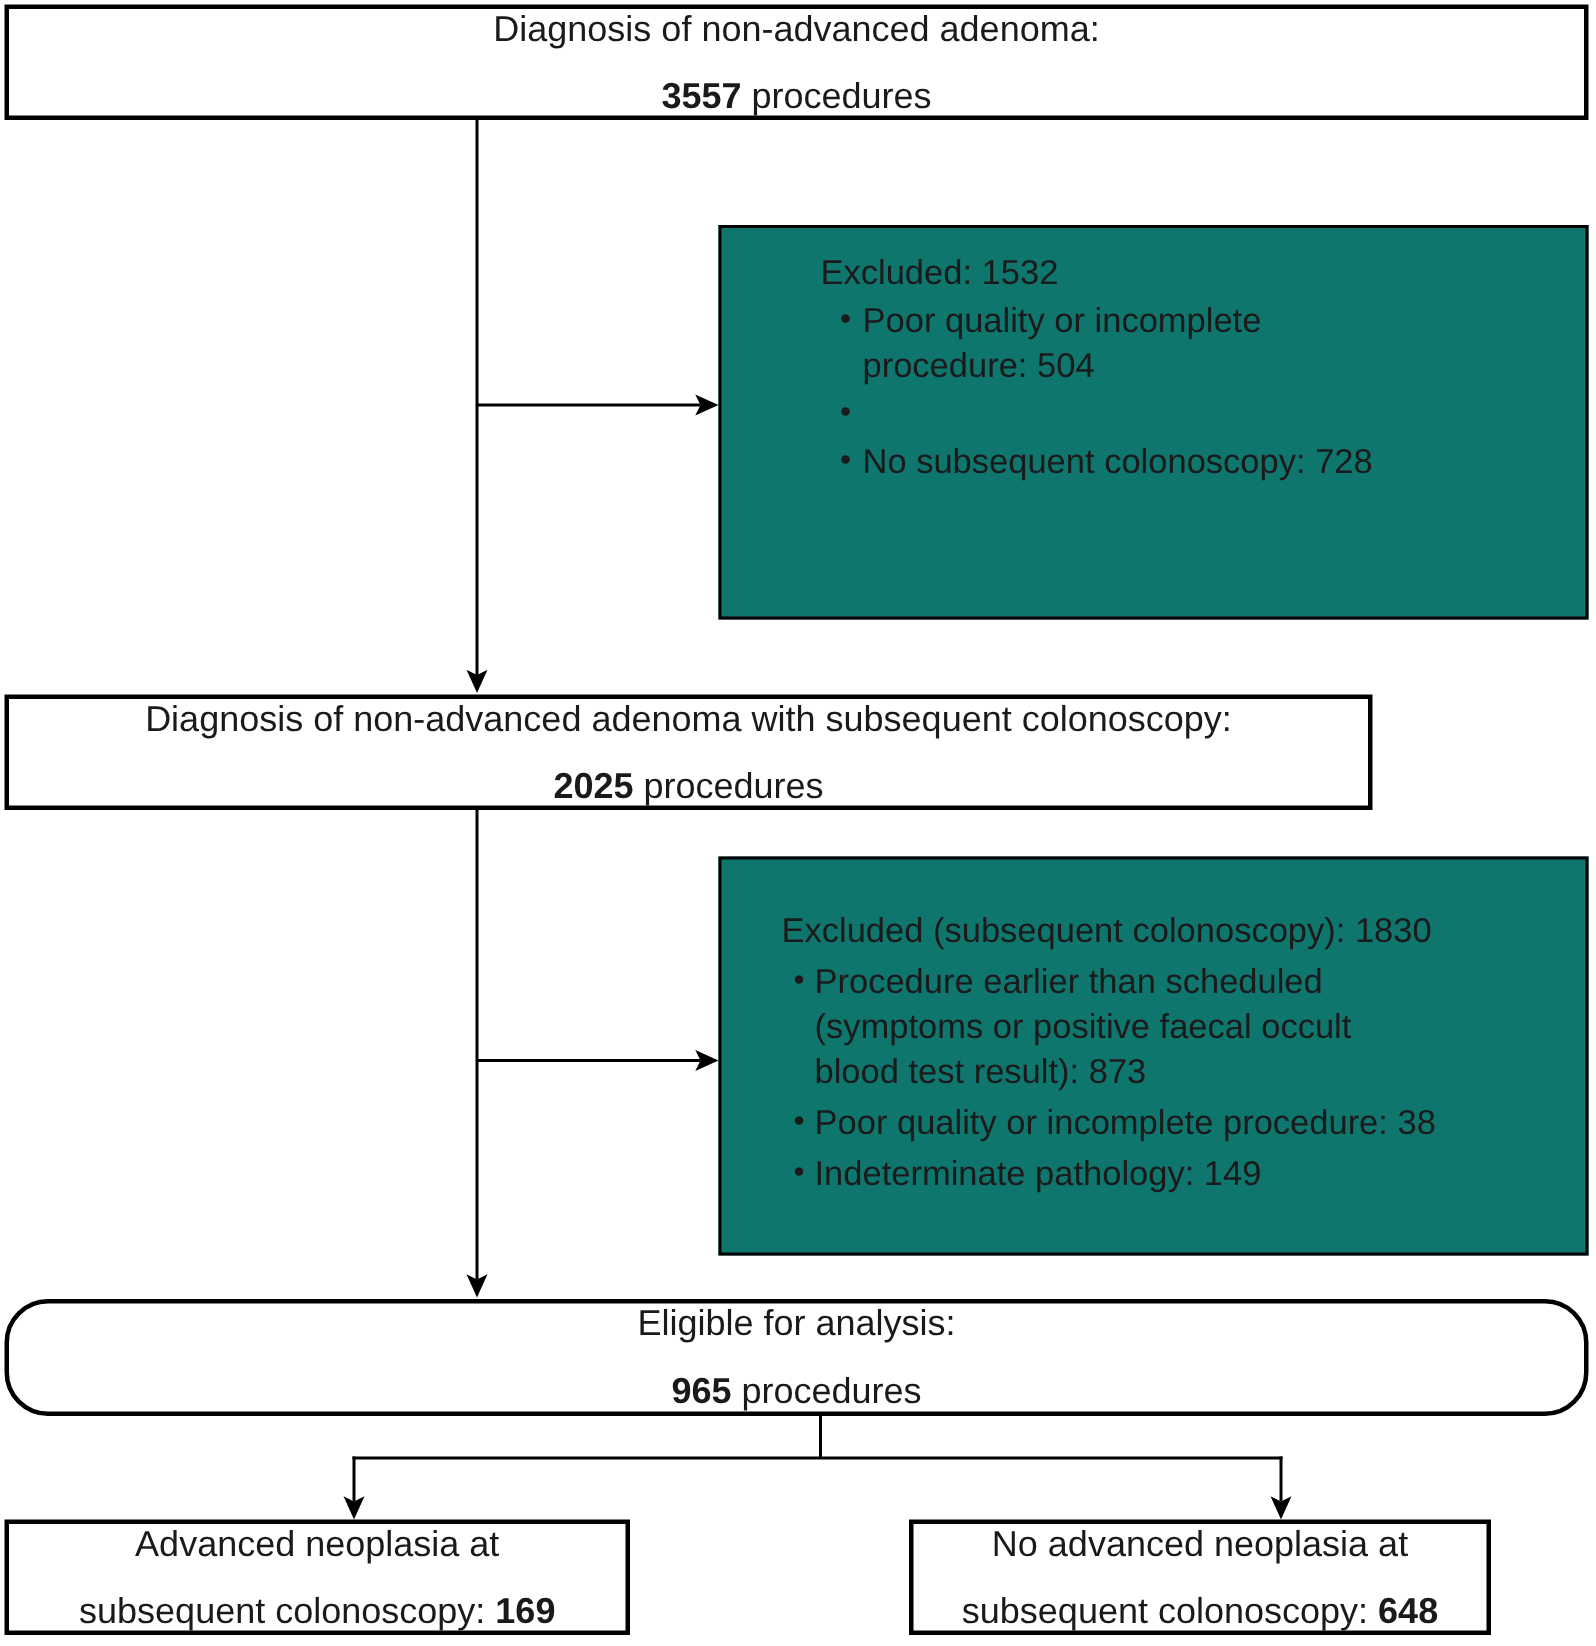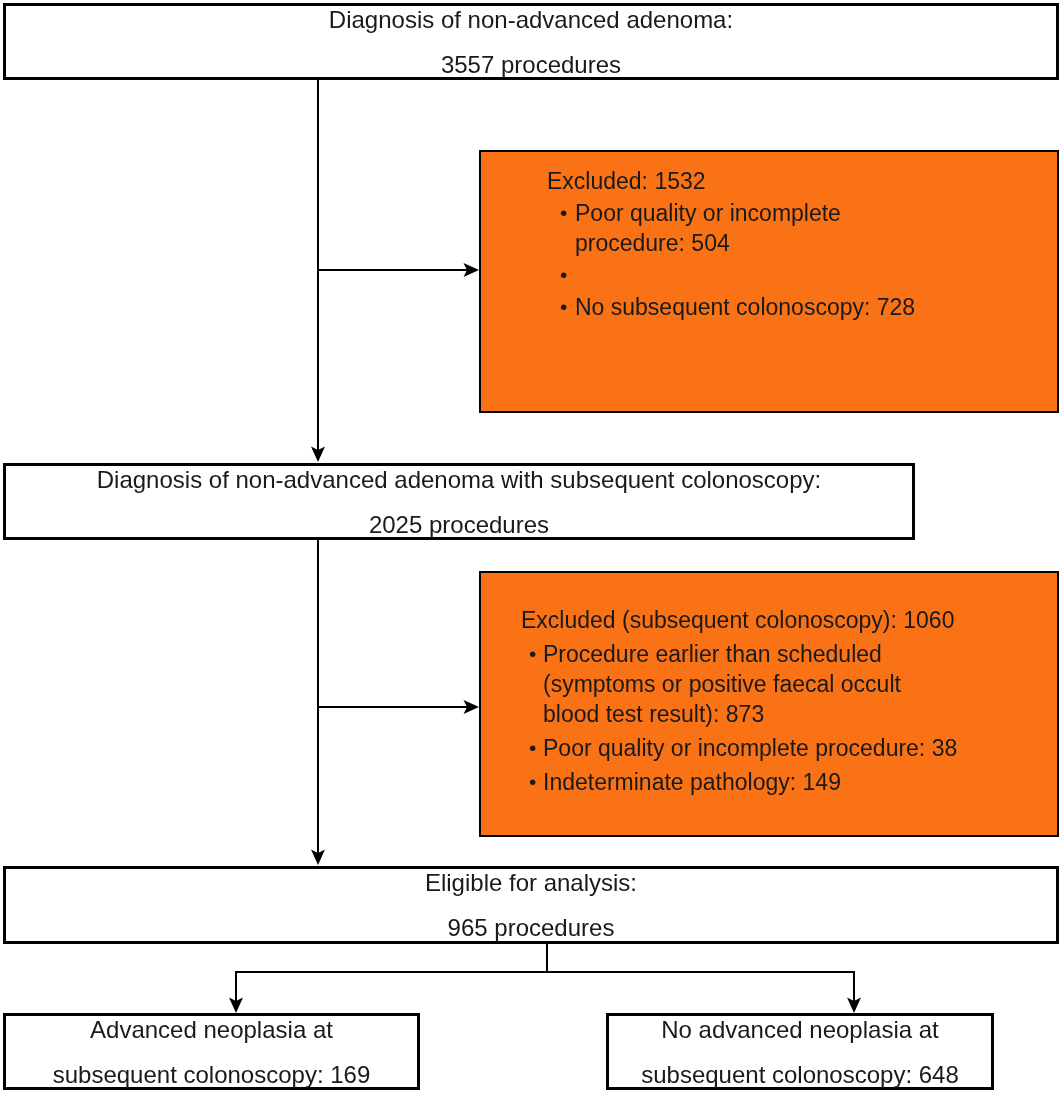--- a/index.html
+++ b/index.html
@@ -26,33 +26,33 @@
     display: flex;
     flex-direction: column;
     justify-content: center;
     align-items: center;
     text-align: center;
     font-size: 24px;
     line-height: 29px;
     gap: 16px;
   }
   .node.center .ln { white-space: pre-wrap; }
-  .node.center strong { font-weight: 400; }
+  .node.center strong { font-weight: 700; }
 
   
   #box-top      { left: 3px;   top: 3px;    width: 1056px; height: 77px; }
   #box-middle   { left: 3px;   top: 463px;  width: 912px; height: 77px; }
-  #box-eligible { left: 3px;   top: 866px;  width: 1056px; height: 78px; }
+  #box-eligible { left: 3px;   top: 866px;  width: 1056px; height: 78px; border-radius: 29px; }
   #box-outcome-left  { left: 3px;   top: 1013px; width: 417px; height: 77px; }
   #box-outcome-right { left: 606px; top: 1013px; width: 388px; height: 77px; }
 
   
   .excl {
     position: absolute;
-    background: #f97316;
+    background: #0f766e;
     border: 2px solid #000000;
     box-sizing: border-box;
     font-size: 23px;
     line-height: 30px;
   }
   #box-excl1 { left: 479px; top: 150px; width: 580px; height: 263px; padding: 14px 10px 0 66px; }
   #box-excl2 { left: 479px; top: 571px; width: 580px; height: 266px; padding: 32px 10px 0 40px; }
   .excl .title { white-space: pre-wrap; }
   .excl ul { list-style: none; margin: 0; padding: 0; }
   .excl li { display: flex; margin-top: 2px; }
@@ -110,21 +110,21 @@
       </li>
     </ul>
   </div>
 
   <div class="node center" id="box-middle">
     <div class="ln">Diagnosis of non-advanced adenoma with subsequent colonoscopy:</div>
     <div class="ln"><strong>2025</strong><span> procedures</span></div>
   </div>
 
   <div class="excl" id="box-excl2">
-    <div class="title">Excluded (subsequent colonoscopy): 1060</div>
+    <div class="title">Excluded (subsequent colonoscopy): 1830</div>
     <ul>
       <li>
         <span class="bullet">•</span>
         <span class="btext">Procedure earlier than scheduled
 (symptoms or positive faecal occult
 blood test result): 873</span>
       </li>
       <li>
         <span class="bullet">•</span>
         <span class="btext">Poor quality or incomplete procedure: 38</span>

